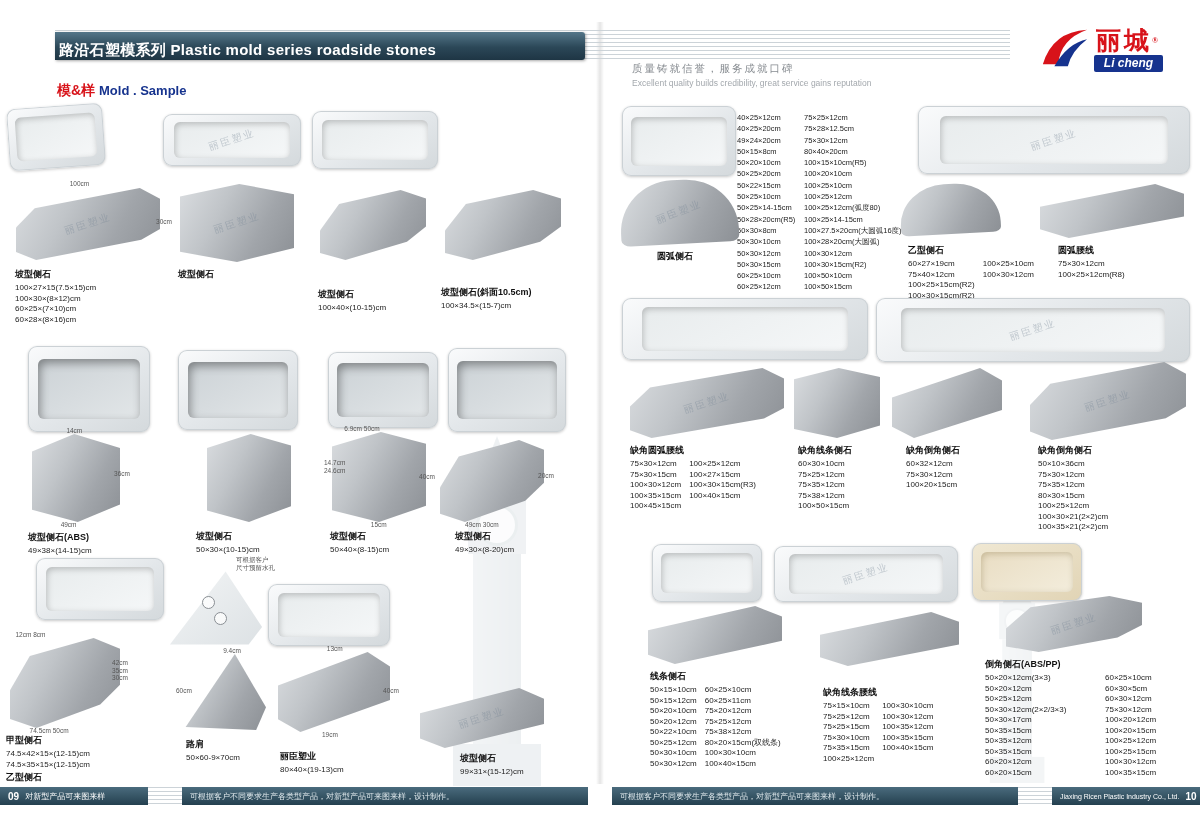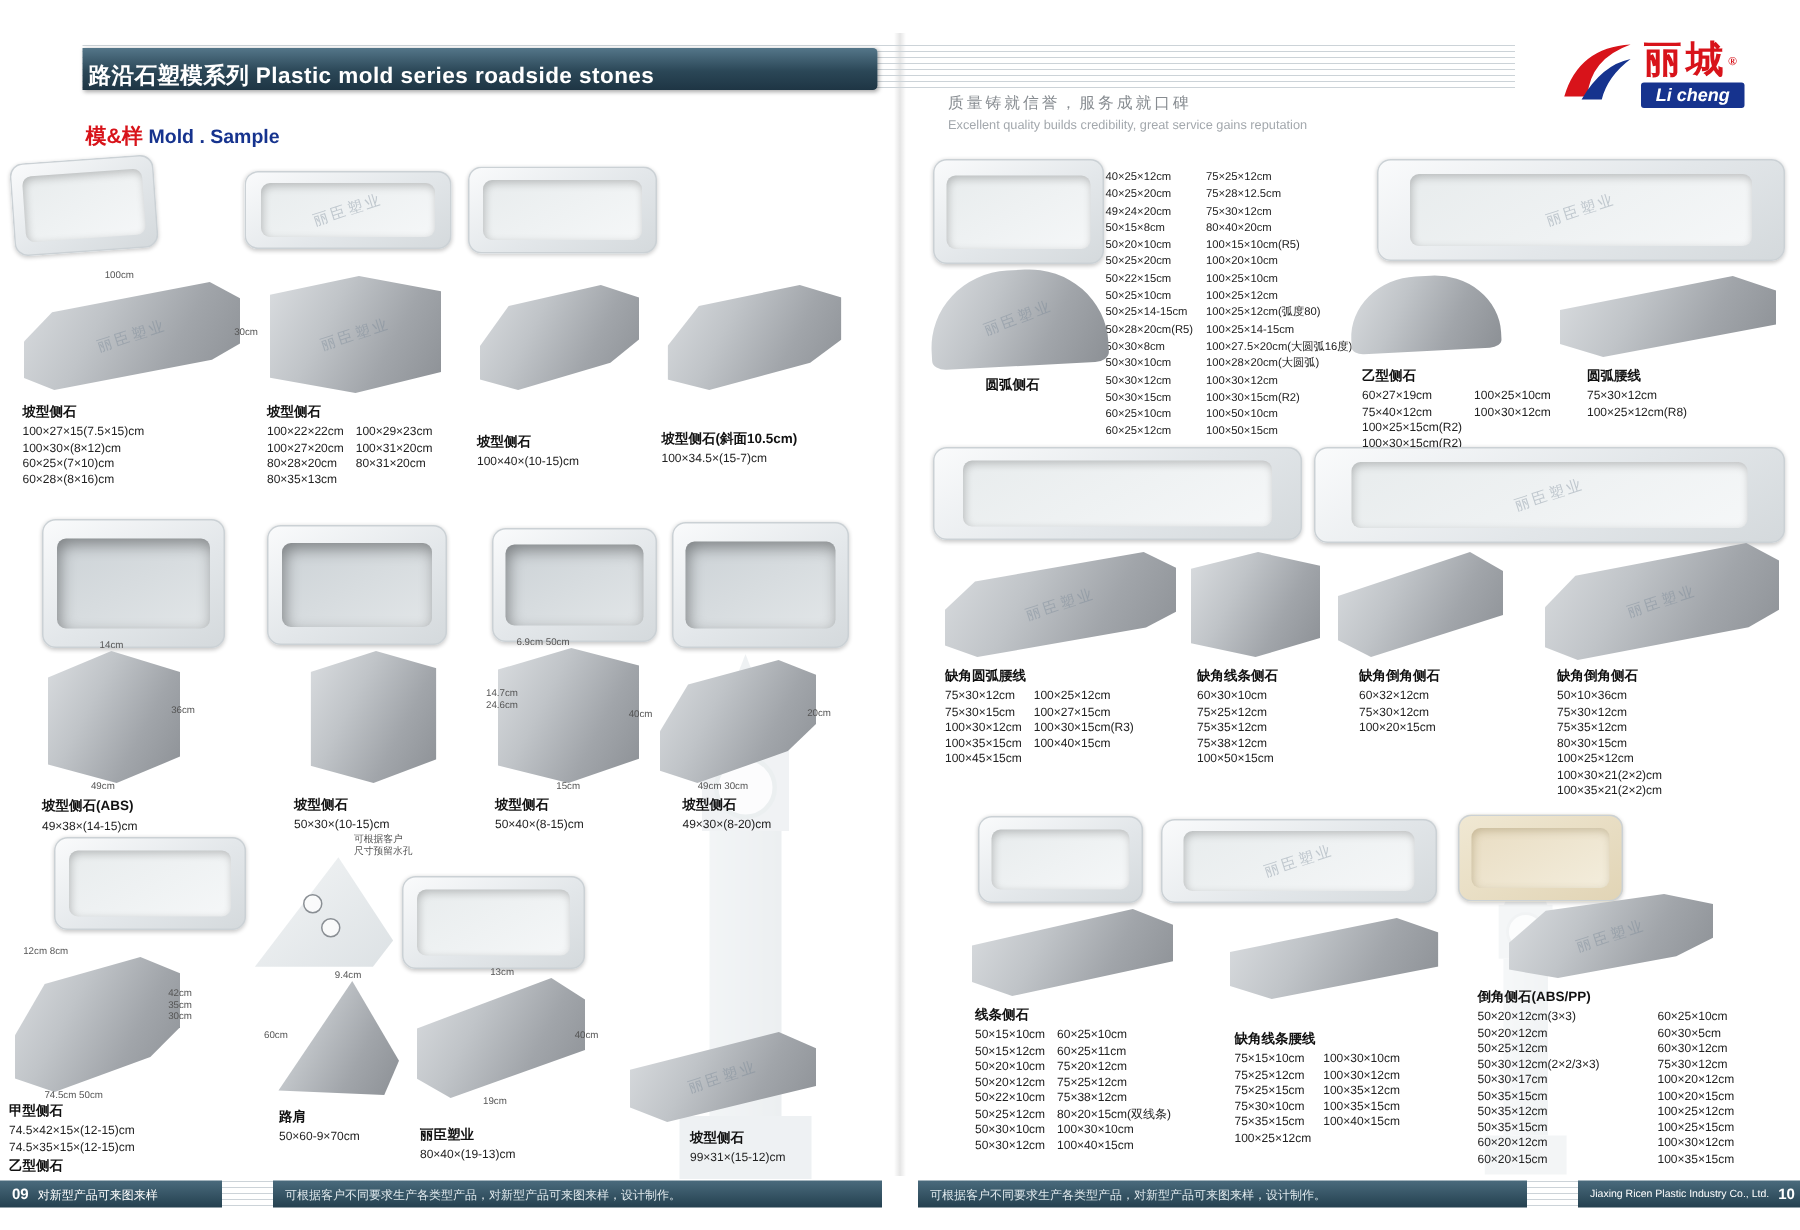--- a/index.html
+++ b/index.html
@@ -135,29 +135,20 @@
 
   <div class="cell" style="left:15px;top:268px;width:150px">
     <div class="gname">坡型侧石</div>
     <div class="gdims">100×27×15(7.5×15)cm
 100×30×(8×12)cm
 60×25×(7×10)cm
 60×28×(8×16)cm</div>
   </div>
   <div class="cell" style="left:178px;top:268px;width:152px">
     <div class="gname">坡型侧石</div>
-    <div class="cols">
-      <div class="gdims">100×22×22cm
-100×27×20cm
-80×28×20cm
-80×35×13cm</div>
-      <div class="gdims">100×29×23cm
-100×31×20cm
-80×31×20cm</div>
-    </div>
   </div>
   <div class="cell" style="left:318px;top:288px;width:120px">
     <div class="gname">坡型侧石</div>
     <div class="gdims">100×40×(10-15)cm</div>
   </div>
   <div class="cell" style="left:441px;top:286px;width:140px">
     <div class="gname">坡型侧石(斜面10.5cm)</div>
     <div class="gdims">100×34.5×(15-7)cm</div>
   </div>
 

